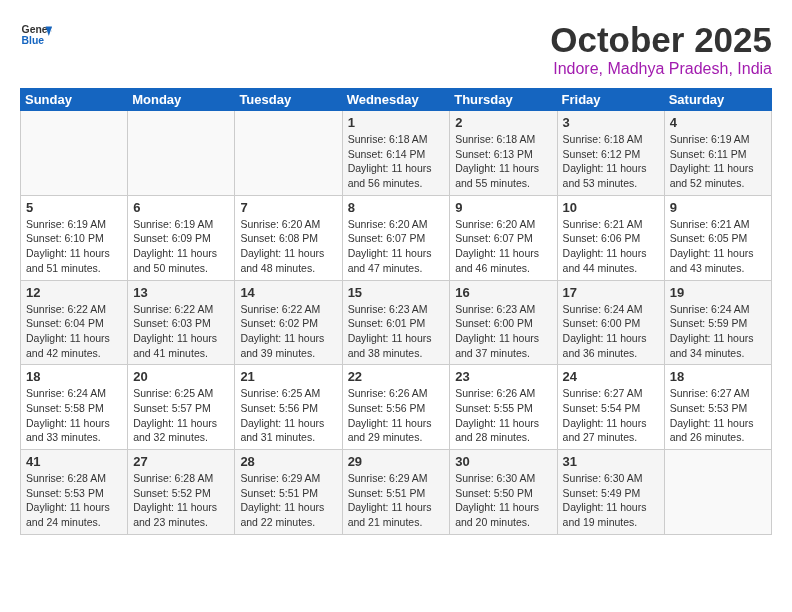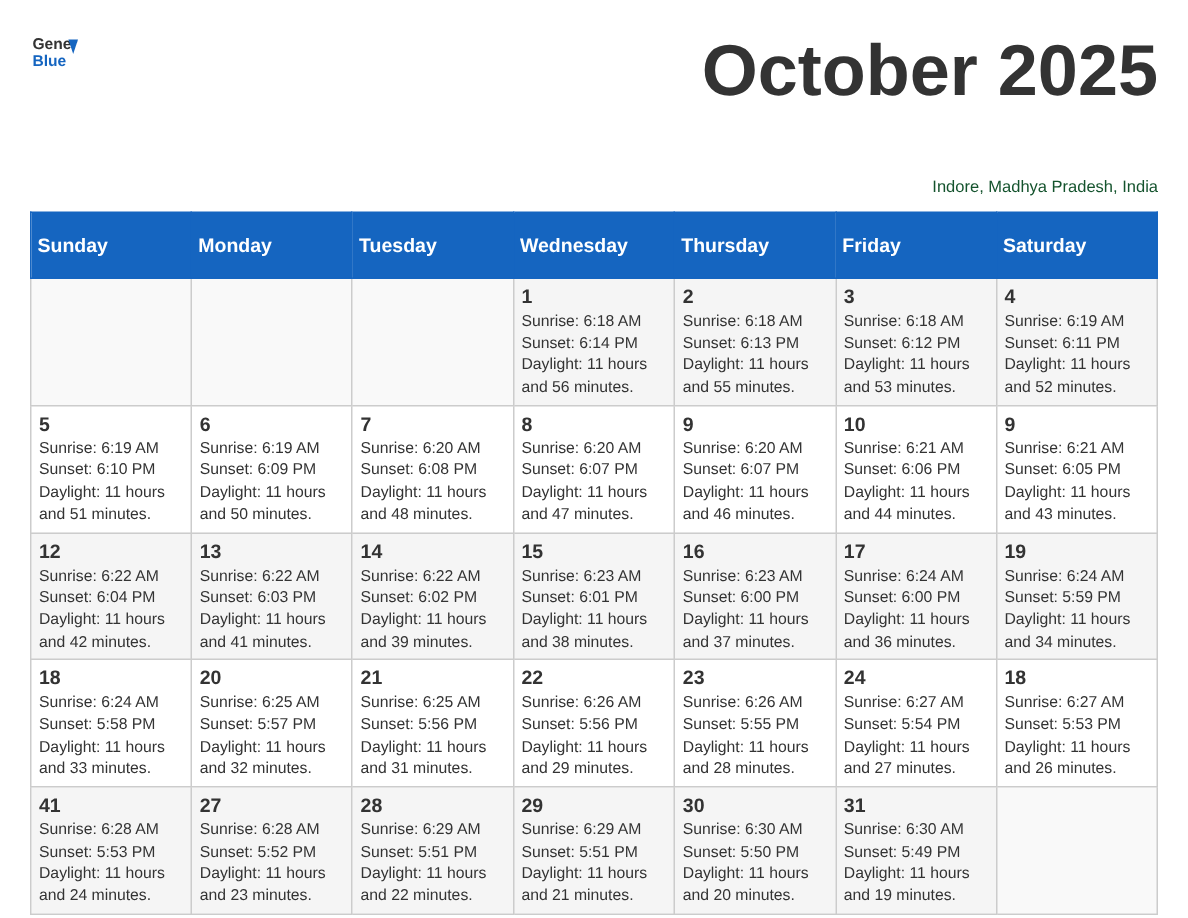--- a/index.html
+++ b/index.html
@@ -22,38 +22,37 @@
       gap: 4px;
     }
     .logo-icon {
       width: 32px;
       height: 32px;
     }
     .title-block {
       text-align: right;
     }
     .month-title {
-      font-size: 48px;
+      font-size: 35px;
       font-weight: bold;
       color: #333;
     }
     .location-title {
-      font-size: 11px;
-      color: #14532d;
-      margin-top: 44px;
+      font-size: 16px;
+      color: #a21caf;
     }
     .calendar {
       width: 100%;
       border-collapse: collapse;
       font-size: 11px;
     }
     .calendar thead tr th {
       background-color: #1565c0;
       color: #fff;
-      padding: 14px 4px;
+      padding: 3px 4px;
       text-align: left;
       font-size: 13px;
       border: 1px solid #1565c0;
     }
     .calendar tbody tr td {
       border: 1px solid #ccc;
       vertical-align: top;
       padding: 4px 5px;
       width: 108px;
       min-height: 80px;

